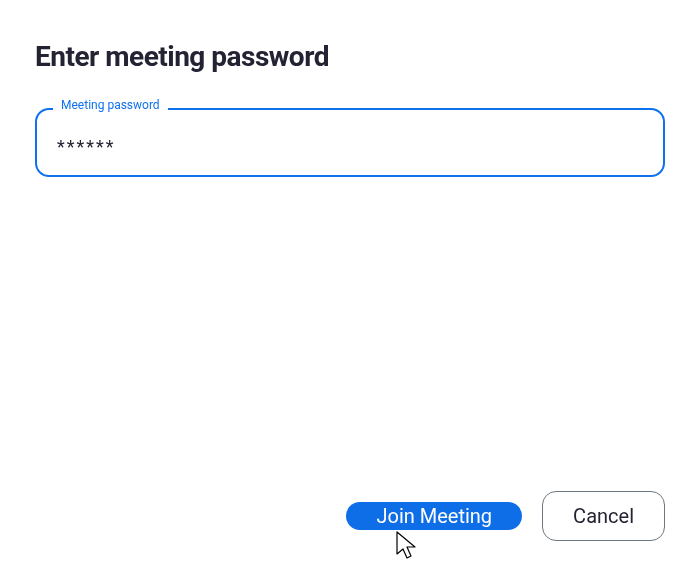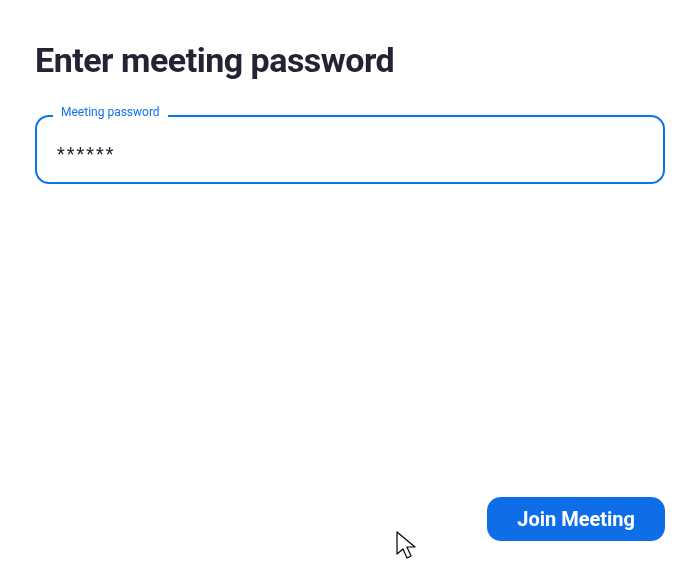--- a/index.html
+++ b/index.html
@@ -9,21 +9,21 @@
     }
     body {
       font-family: -apple-system, BlinkMacSystemFont, "Segoe UI", Roboto, Helvetica, Arial, sans-serif;
       width: 700px;
       height: 586px;
       background: #ffffff;
       position: relative;
       padding: 40px 35px;
     }
     .title {
-      font-size: 34px;
+      font-size: 28px;
       font-weight: 700;
       color: #232333;
       margin-bottom: 35px;
       letter-spacing: -0.5px;
     }
     .field-wrapper {
       position: relative;
       margin-bottom: 20px;
     }
     .field {
@@ -60,22 +60,22 @@
       font-size: 20px;
       padding: 12px 28px;
       border-radius: 14px;
       cursor: pointer;
       font-family: inherit;
       border: none;
     }
     .btn-primary {
       background: #0e6ee8;
       color: #ffffff;
-      font-weight: 700;
-      padding: 10px 30px;
+      font-weight: 400;
+      padding: 2px 30px;
     }
     .btn-secondary {
       background: #ffffff;
       color: #232333;
       border: 1.5px solid #6e7680;
       font-weight: 400;
       padding: 12px 30px;
     }
     .cursor {
       position: absolute;
@@ -90,17 +90,18 @@
 
 <h1 class="title">Enter meeting password</h1>
 
 <div class="field-wrapper">
   <label class="field-label">Meeting password</label>
   <input type="text" class="field" value="******" style="">
 </div>
 
 <div class="button-row">
   <button class="btn btn-primary">Join Meeting</button>
+  <button class="btn btn-secondary">Cancel</button>
 </div>
 
 <svg class="cursor" width="24" height="32" viewBox="0 0 24 32">
   <path d="M 2 2 L 2 24 L 8 19 L 12 28 L 16 26 L 12 17 L 20 17 Z" fill="#ffffff" stroke="#000000" stroke-width="1.2" stroke-linejoin="round"></path>
 </svg>
 
 </body></html>

